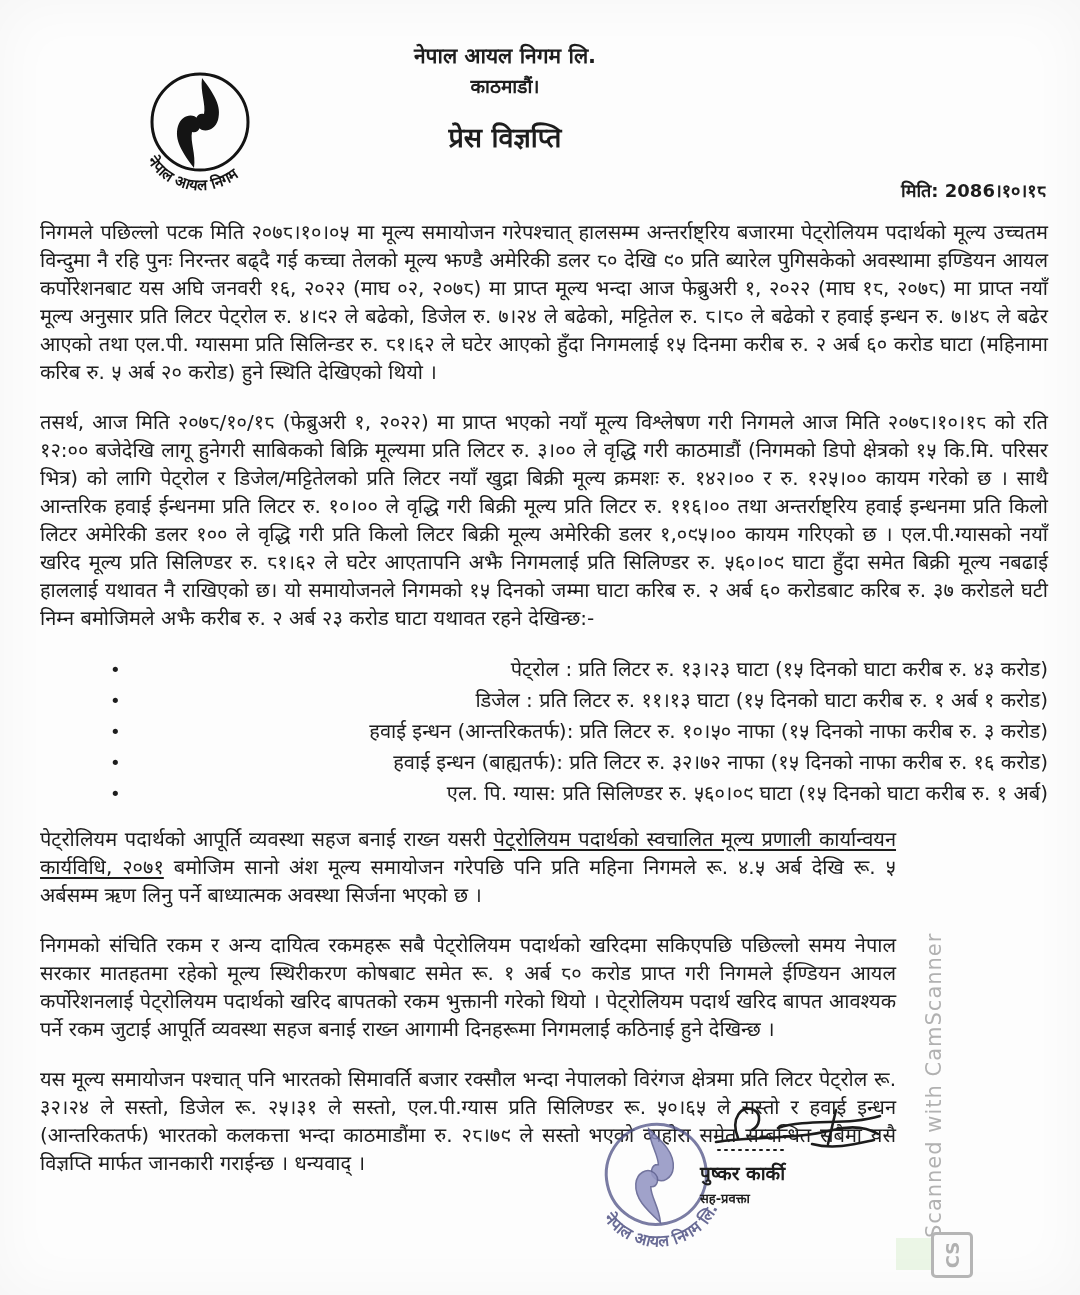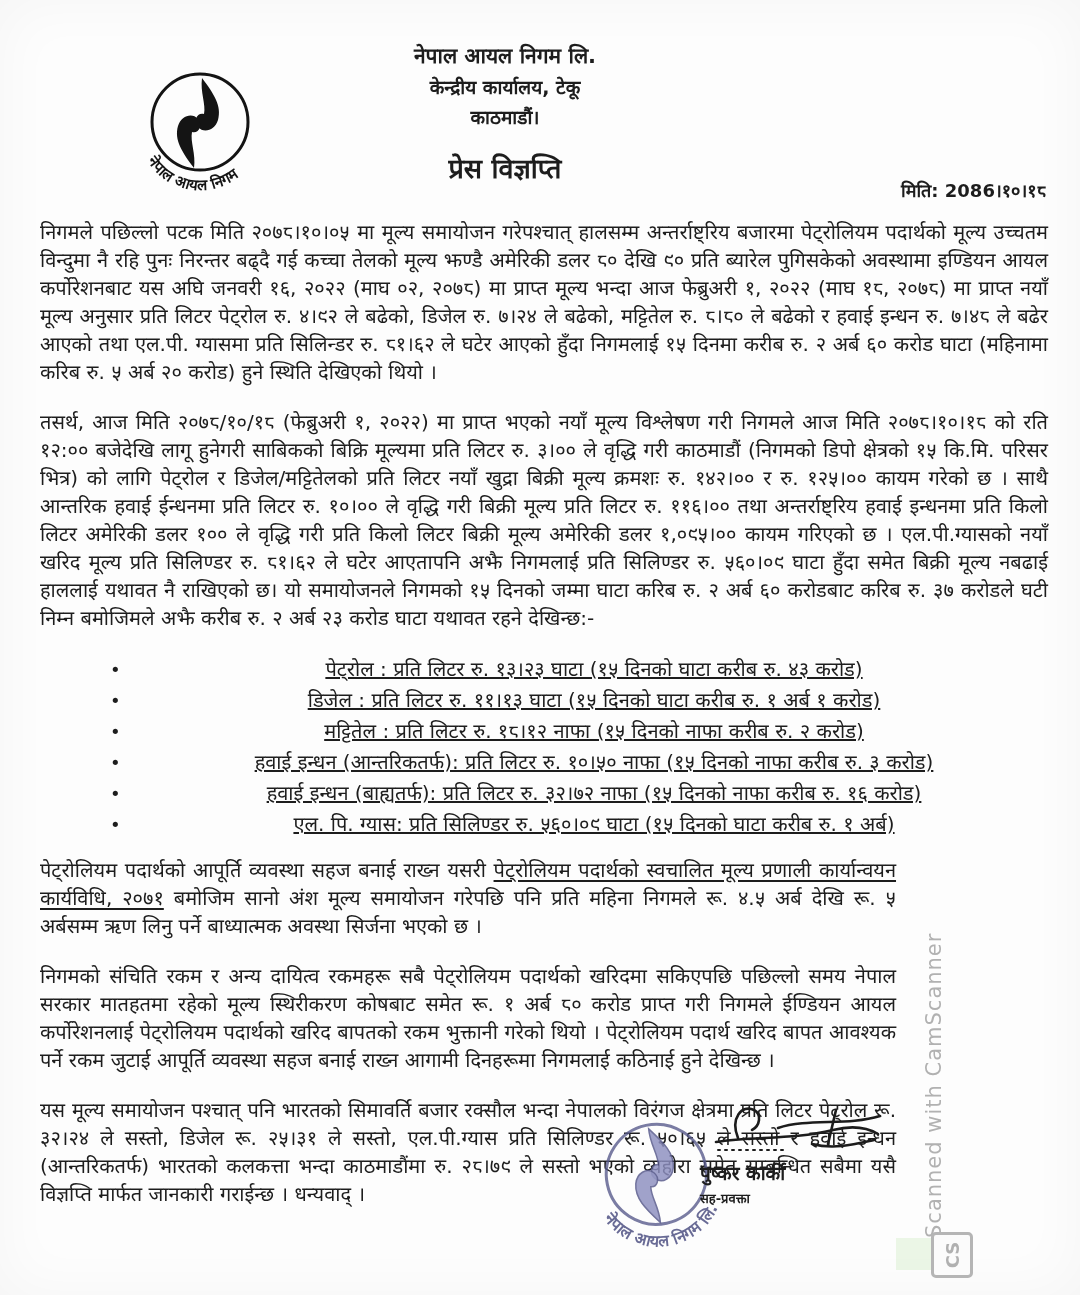--- a/index.html
+++ b/index.html
@@ -20,21 +20,21 @@
   .org-name{font-size:21px;font-weight:bold;line-height:32px;}
   .office{font-size:19px;font-weight:bold;line-height:31px;}
   .city{font-size:19px;font-weight:bold;line-height:29px;}
   .doc-title{font-size:27px;font-weight:bold;line-height:38px;margin-top:18px;}
   .date-line{position:absolute;top:178px;right:34px;font-size:18px;font-weight:bold;}
   
   .body-text{position:absolute;left:40px;top:218px;width:1008px;font-size:20px;line-height:28px;}
   .body-text p{margin:0 0 22px 0;text-align:justify;}
   .narrow{padding-right:152px;}
   ul.loss-list{list-style:none;margin:0 0 16px 0;padding:0;}
-  ul.loss-list li{position:relative;padding-left:100px;line-height:31px;text-align:center;text-decoration:underline;}
+  ul.loss-list li{position:relative;padding-left:100px;line-height:31px;text-align:right;}
   ul.loss-list li::before{content:"•";position:absolute;left:70px;top:0;font-size:18px;}
   .uline{text-decoration:underline;text-underline-offset:3px;text-decoration-thickness:1.5px;}
   
   .stamp{position:absolute;left:586px;top:1112px;width:146px;height:150px;transform:rotate(-12deg);opacity:.92;}
   .sig-block{position:absolute;left:700px;top:1098px;width:200px;text-align:left;}
   .sig-svg{display:block;margin:0 auto;}
   .sig-name{font-size:19px;font-weight:bold;line-height:26px;}
   .sig-title{font-size:13px;font-weight:bold;line-height:26px;}
   
   .wm-text{
@@ -61,34 +61,32 @@
     <path d="M64 16 C76 32 84 44 80 58 C77 68 66 72 60 65 C55 59 59 50 66 52 C68 42 62 30 64 16 Z" fill="#141414"></path>
     <path d="M56 106 C44 90 36 78 40 64 C43 54 54 50 60 57 C65 63 61 72 54 70 C52 80 58 92 56 106 Z" fill="#141414"></path>
     <path id="logo-arc" d="M 4 88 A 62 62 0 0 0 120 88" fill="none" stroke="none"></path>
     <text font-size="15" font-weight="bold" fill="#141414">
       <textPath href="#logo-arc" startOffset="8%">नेपाल आयल निगम</textPath>
     </text>
   </svg>
 
   <div class="head-center">
     <div class="org-name">नेपाल आयल निगम लि.</div>
-    <div class="office">केन्द्रीय कार्यालय, टेकू</div>
     <div class="city">काठमाडौं।</div>
     <div class="doc-title">प्रेस विज्ञप्ति</div>
   </div>
 
   <div class="date-line">मिति: 2086।१०।१८</div>
 
   <div class="body-text">
     <p>निगमले पछिल्लो पटक मिति २०७८।१०।०५ मा मूल्य समायोजन गरेपश्चात् हालसम्म अन्तर्राष्ट्रिय बजारमा पेट्रोलियम पदार्थको मूल्य उच्चतम विन्दुमा नै रहि पुनः निरन्तर बढ्दै गई कच्चा तेलको मूल्य झण्डै अमेरिकी डलर ८० देखि ९० प्रति ब्यारेल पुगिसकेको अवस्थामा इण्डियन आयल कर्पोरेशनबाट यस अघि जनवरी १६, २०२२ (माघ ०२, २०७८) मा प्राप्त मूल्य भन्दा आज फेब्रुअरी १, २०२२ (माघ १८, २०७८) मा प्राप्त नयाँ मूल्य अनुसार प्रति लिटर पेट्रोल रु. ४।९२ ले बढेको, डिजेल रु. ७।२४ ले बढेको, मट्टितेल रु. ८।८० ले बढेको र हवाई इन्धन रु. ७।४८ ले बढेर आएको तथा एल.पी. ग्यासमा प्रति सिलिन्डर रु. ८१।६२ ले घटेर आएको हुँदा निगमलाई १५ दिनमा करीब रु. २ अर्ब ६० करोड घाटा (महिनामा करिब रु. ५ अर्ब २० करोड) हुने स्थिति देखिएको थियो ।</p>
     <p>तसर्थ, आज मिति २०७८/१०/१८ (फेब्रुअरी १, २०२२) मा प्राप्त भएको नयाँ मूल्य विश्लेषण गरी निगमले आज मिति २०७८।१०।१८ को रति १२:०० बजेदेखि लागू हुनेगरी साबिकको बिक्रि मूल्यमा प्रति लिटर रु. ३।०० ले वृद्धि गरी काठमाडौं (निगमको डिपो क्षेत्रको १५ कि.मि. परिसर भित्र) को लागि पेट्रोल र डिजेल/मट्टितेलको प्रति लिटर नयाँ खुद्रा बिक्री मूल्य क्रमशः रु. १४२।०० र रु. १२५।०० कायम गरेको छ । साथै आन्तरिक हवाई ईन्धनमा प्रति लिटर रु. १०।०० ले वृद्धि गरी बिक्री मूल्य प्रति लिटर रु. ११६।०० तथा अन्तर्राष्ट्रिय हवाई इन्धनमा प्रति किलो लिटर अमेरिकी डलर १०० ले वृद्धि गरी प्रति किलो लिटर बिक्री मूल्य अमेरिकी डलर १,०९५।०० कायम गरिएको छ । एल.पी.ग्यासको नयाँ खरिद मूल्य प्रति सिलिण्डर रु. ८१।६२ ले घटेर आएतापनि अझै निगमलाई प्रति सिलिण्डर रु. ५६०।०९ घाटा हुँदा समेत बिक्री मूल्य नबढाई हाललाई यथावत नै राखिएको छ। यो समायोजनले निगमको १५ दिनको जम्मा घाटा करिब रु. २ अर्ब ६० करोडबाट करिब रु. ३७ करोडले घटी निम्न बमोजिमले अझै करीब रु. २ अर्ब २३ करोड घाटा यथावत रहने देखिन्छ:-</p>
     <ul class="loss-list">
       <li>पेट्रोल : प्रति लिटर रु. १३।२३ घाटा (१५ दिनको घाटा करीब रु. ४३ करोड)</li>
       <li>डिजेल : प्रति लिटर रु. ११।१३ घाटा (१५ दिनको घाटा करीब रु. १ अर्ब १ करोड)</li>
-      <li>मट्टितेल : प्रति लिटर रु. १८।१२ नाफा (१५ दिनको नाफा करीब रु. २ करोड)</li>
       <li>हवाई इन्धन (आन्तरिकतर्फ): प्रति लिटर रु. १०।५० नाफा (१५ दिनको नाफा करीब रु. ३ करोड)</li>
       <li>हवाई इन्धन (बाह्यतर्फ): प्रति लिटर रु. ३२।७२ नाफा (१५ दिनको नाफा करीब रु. १६ करोड)</li>
       <li>एल. पि. ग्यास: प्रति सिलिण्डर रु. ५६०।०९ घाटा (१५ दिनको घाटा करीब रु. १ अर्ब)</li>
     </ul>
     <p class="narrow"><span>पेट्रोलियम पदार्थको आपूर्ति व्यवस्था सहज बनाई राख्न यसरी </span><span class="uline">पेट्रोलियम पदार्थको स्वचालित मूल्य प्रणाली कार्यान्वयन कार्यविधि, २०७१</span><span> बमोजिम सानो अंश मूल्य समायोजन गरेपछि पनि प्रति महिना निगमले रू. ४.५ अर्ब देखि रू. ५ अर्बसम्म ऋण लिनु पर्ने बाध्यात्मक अवस्था सिर्जना भएको छ ।</span></p>
     <p class="narrow">निगमको संचिति रकम र अन्य दायित्व रकमहरू सबै पेट्रोलियम पदार्थको खरिदमा सकिएपछि पछिल्लो समय नेपाल सरकार मातहतमा रहेको मूल्य स्थिरीकरण कोषबाट समेत रू. १ अर्ब ८० करोड प्राप्त गरी निगमले ईण्डियन आयल कर्पोरेशनलाई पेट्रोलियम पदार्थको खरिद बापतको रकम भुक्तानी गरेको थियो । पेट्रोलियम पदार्थ खरिद बापत आवश्यक पर्ने रकम जुटाई आपूर्ति व्यवस्था सहज बनाई राख्न आगामी दिनहरूमा निगमलाई कठिनाई हुने देखिन्छ ।</p>
     <p class="narrow">यस मूल्य समायोजन पश्चात् पनि भारतको सिमावर्ति बजार रक्सौल भन्दा नेपालको विरंगज क्षेत्रमा प्रति लिटर पेट्रोल रू. ३२।२४ ले सस्तो, डिजेल रू. २५।३१ ले सस्तो, एल.पी.ग्यास प्रति सिलिण्डर रू. ५०।६५ ले सस्तो र हवाई इन्धन (आन्तरिकतर्फ) भारतको कलकत्ता भन्दा काठमाडौंमा रु. २८।७९ ले सस्तो भएको व्यहोरा समेत सम्बन्धित सबैमा यसै विज्ञप्ति मार्फत जानकारी गराईन्छ । धन्यवाद् ।</p>
   </div>
 
   <svg class="stamp" viewBox="0 0 146 150">

